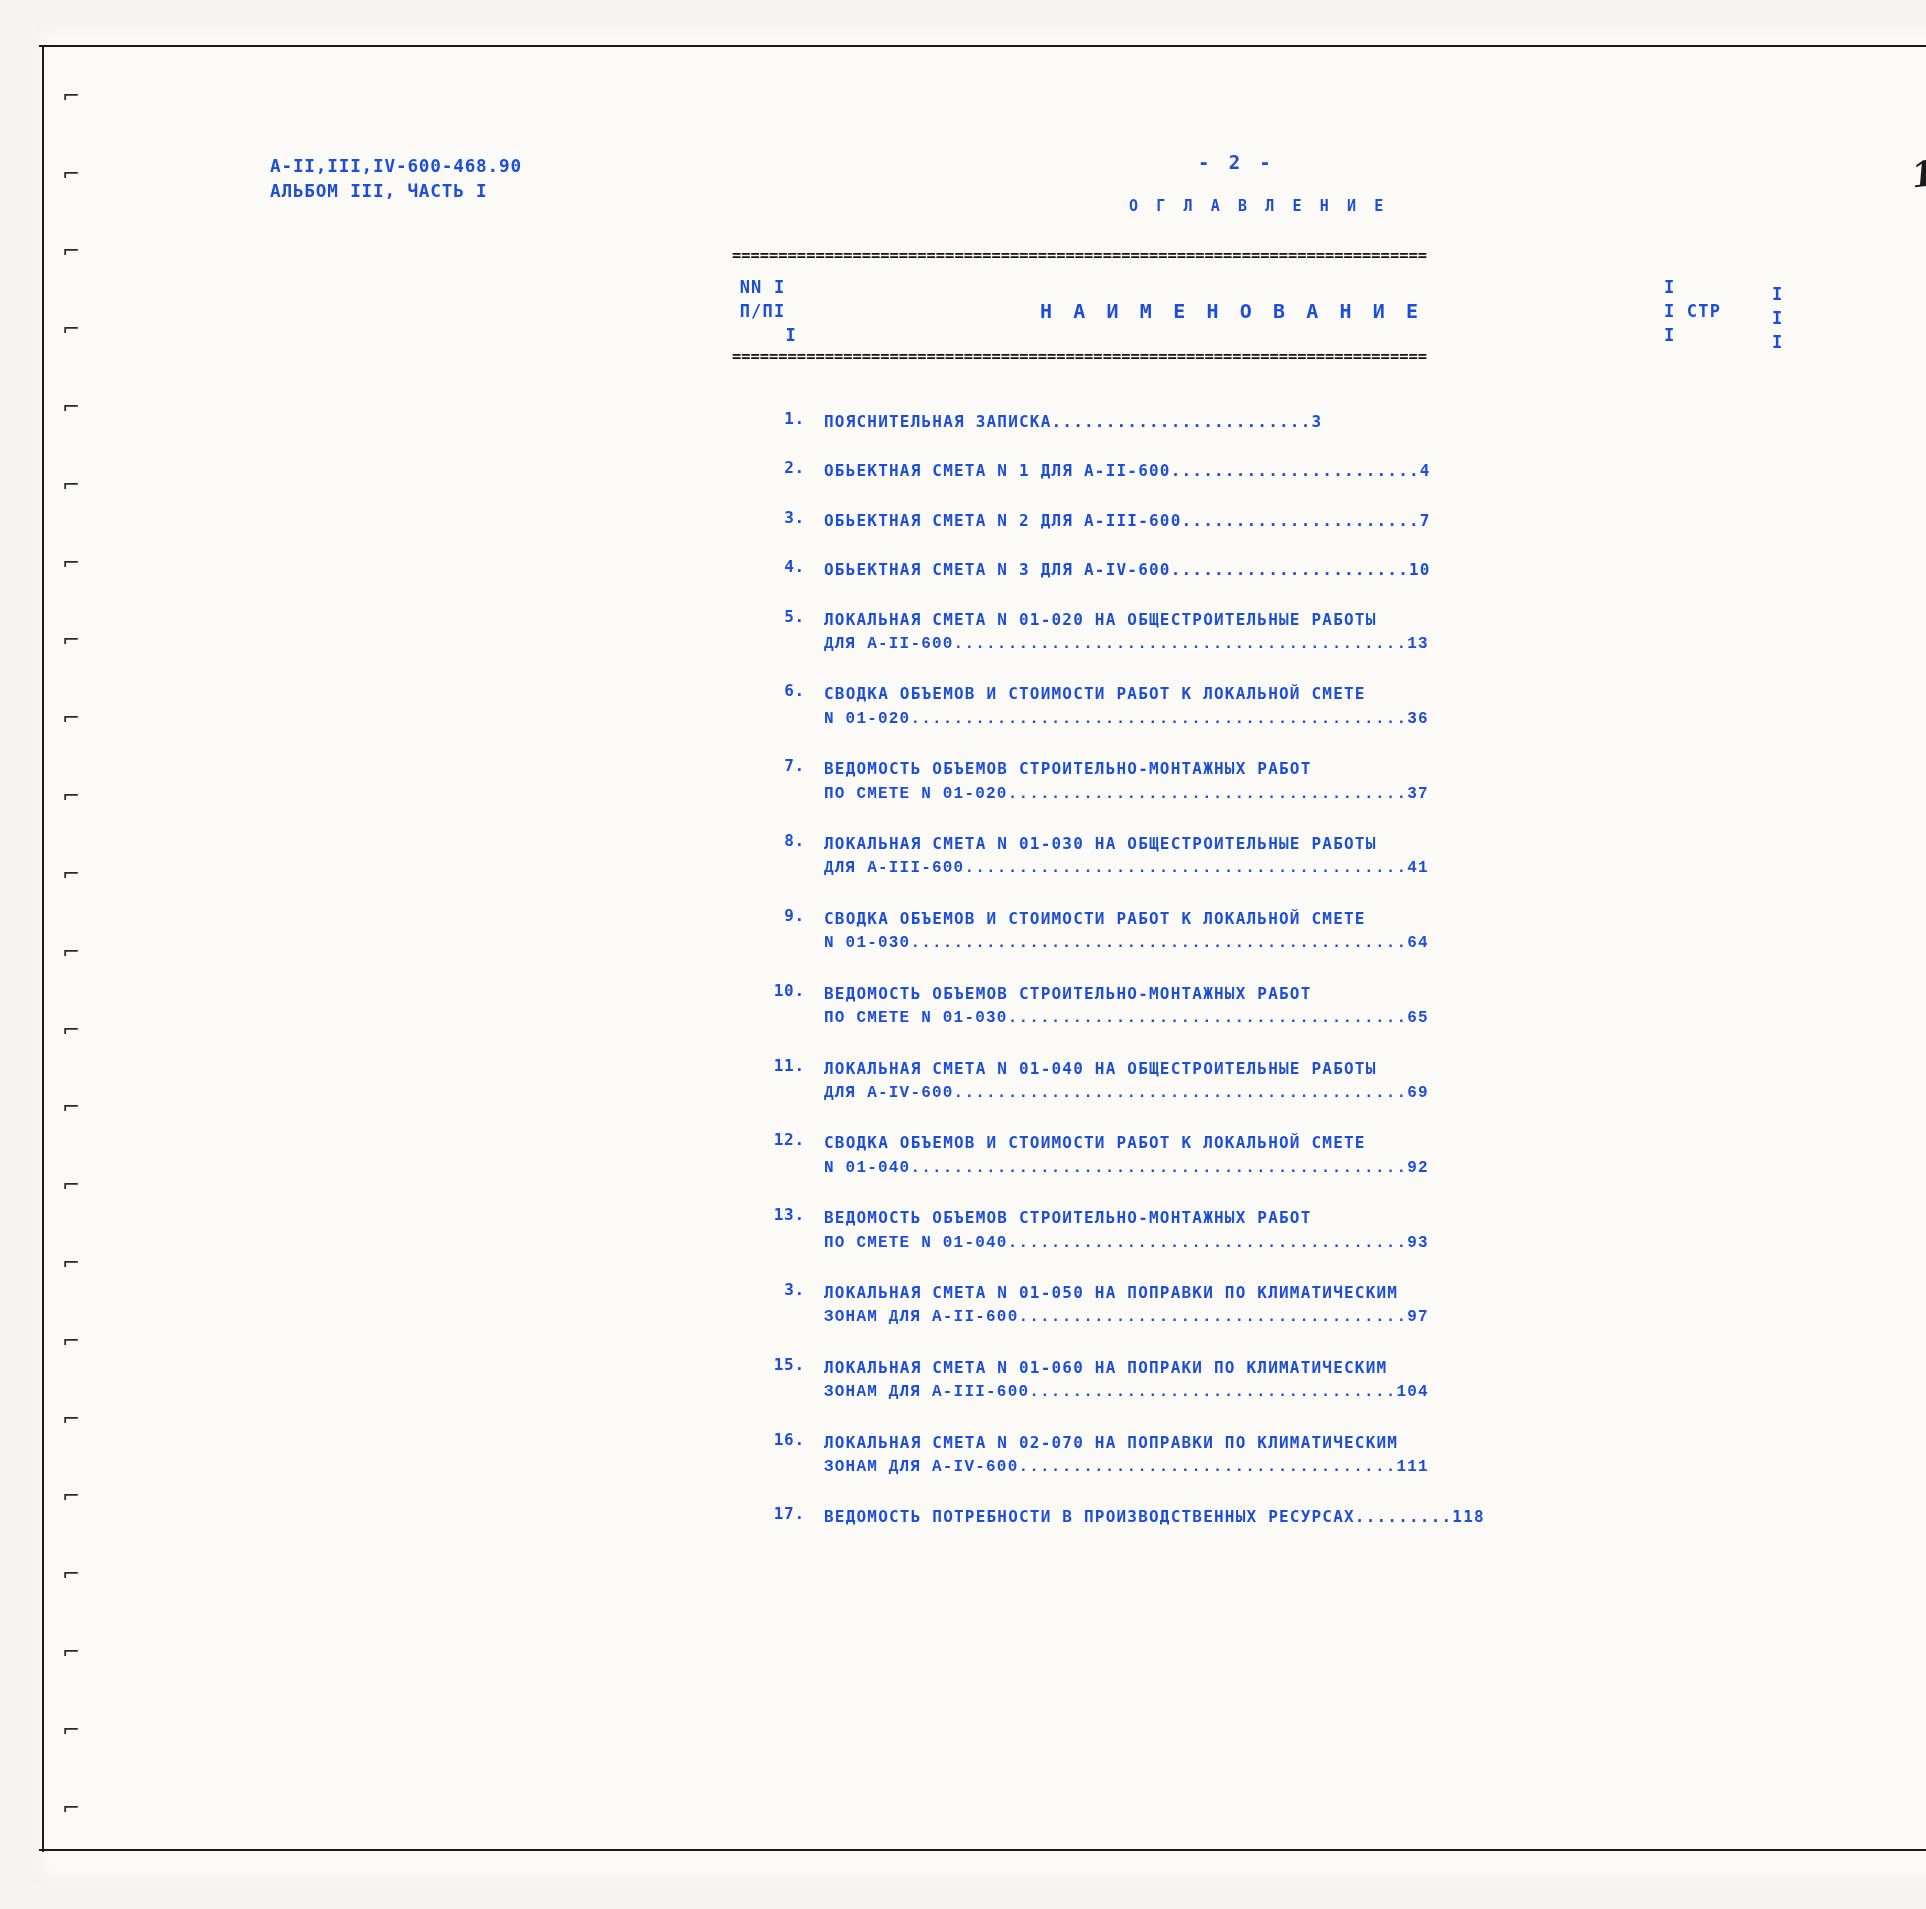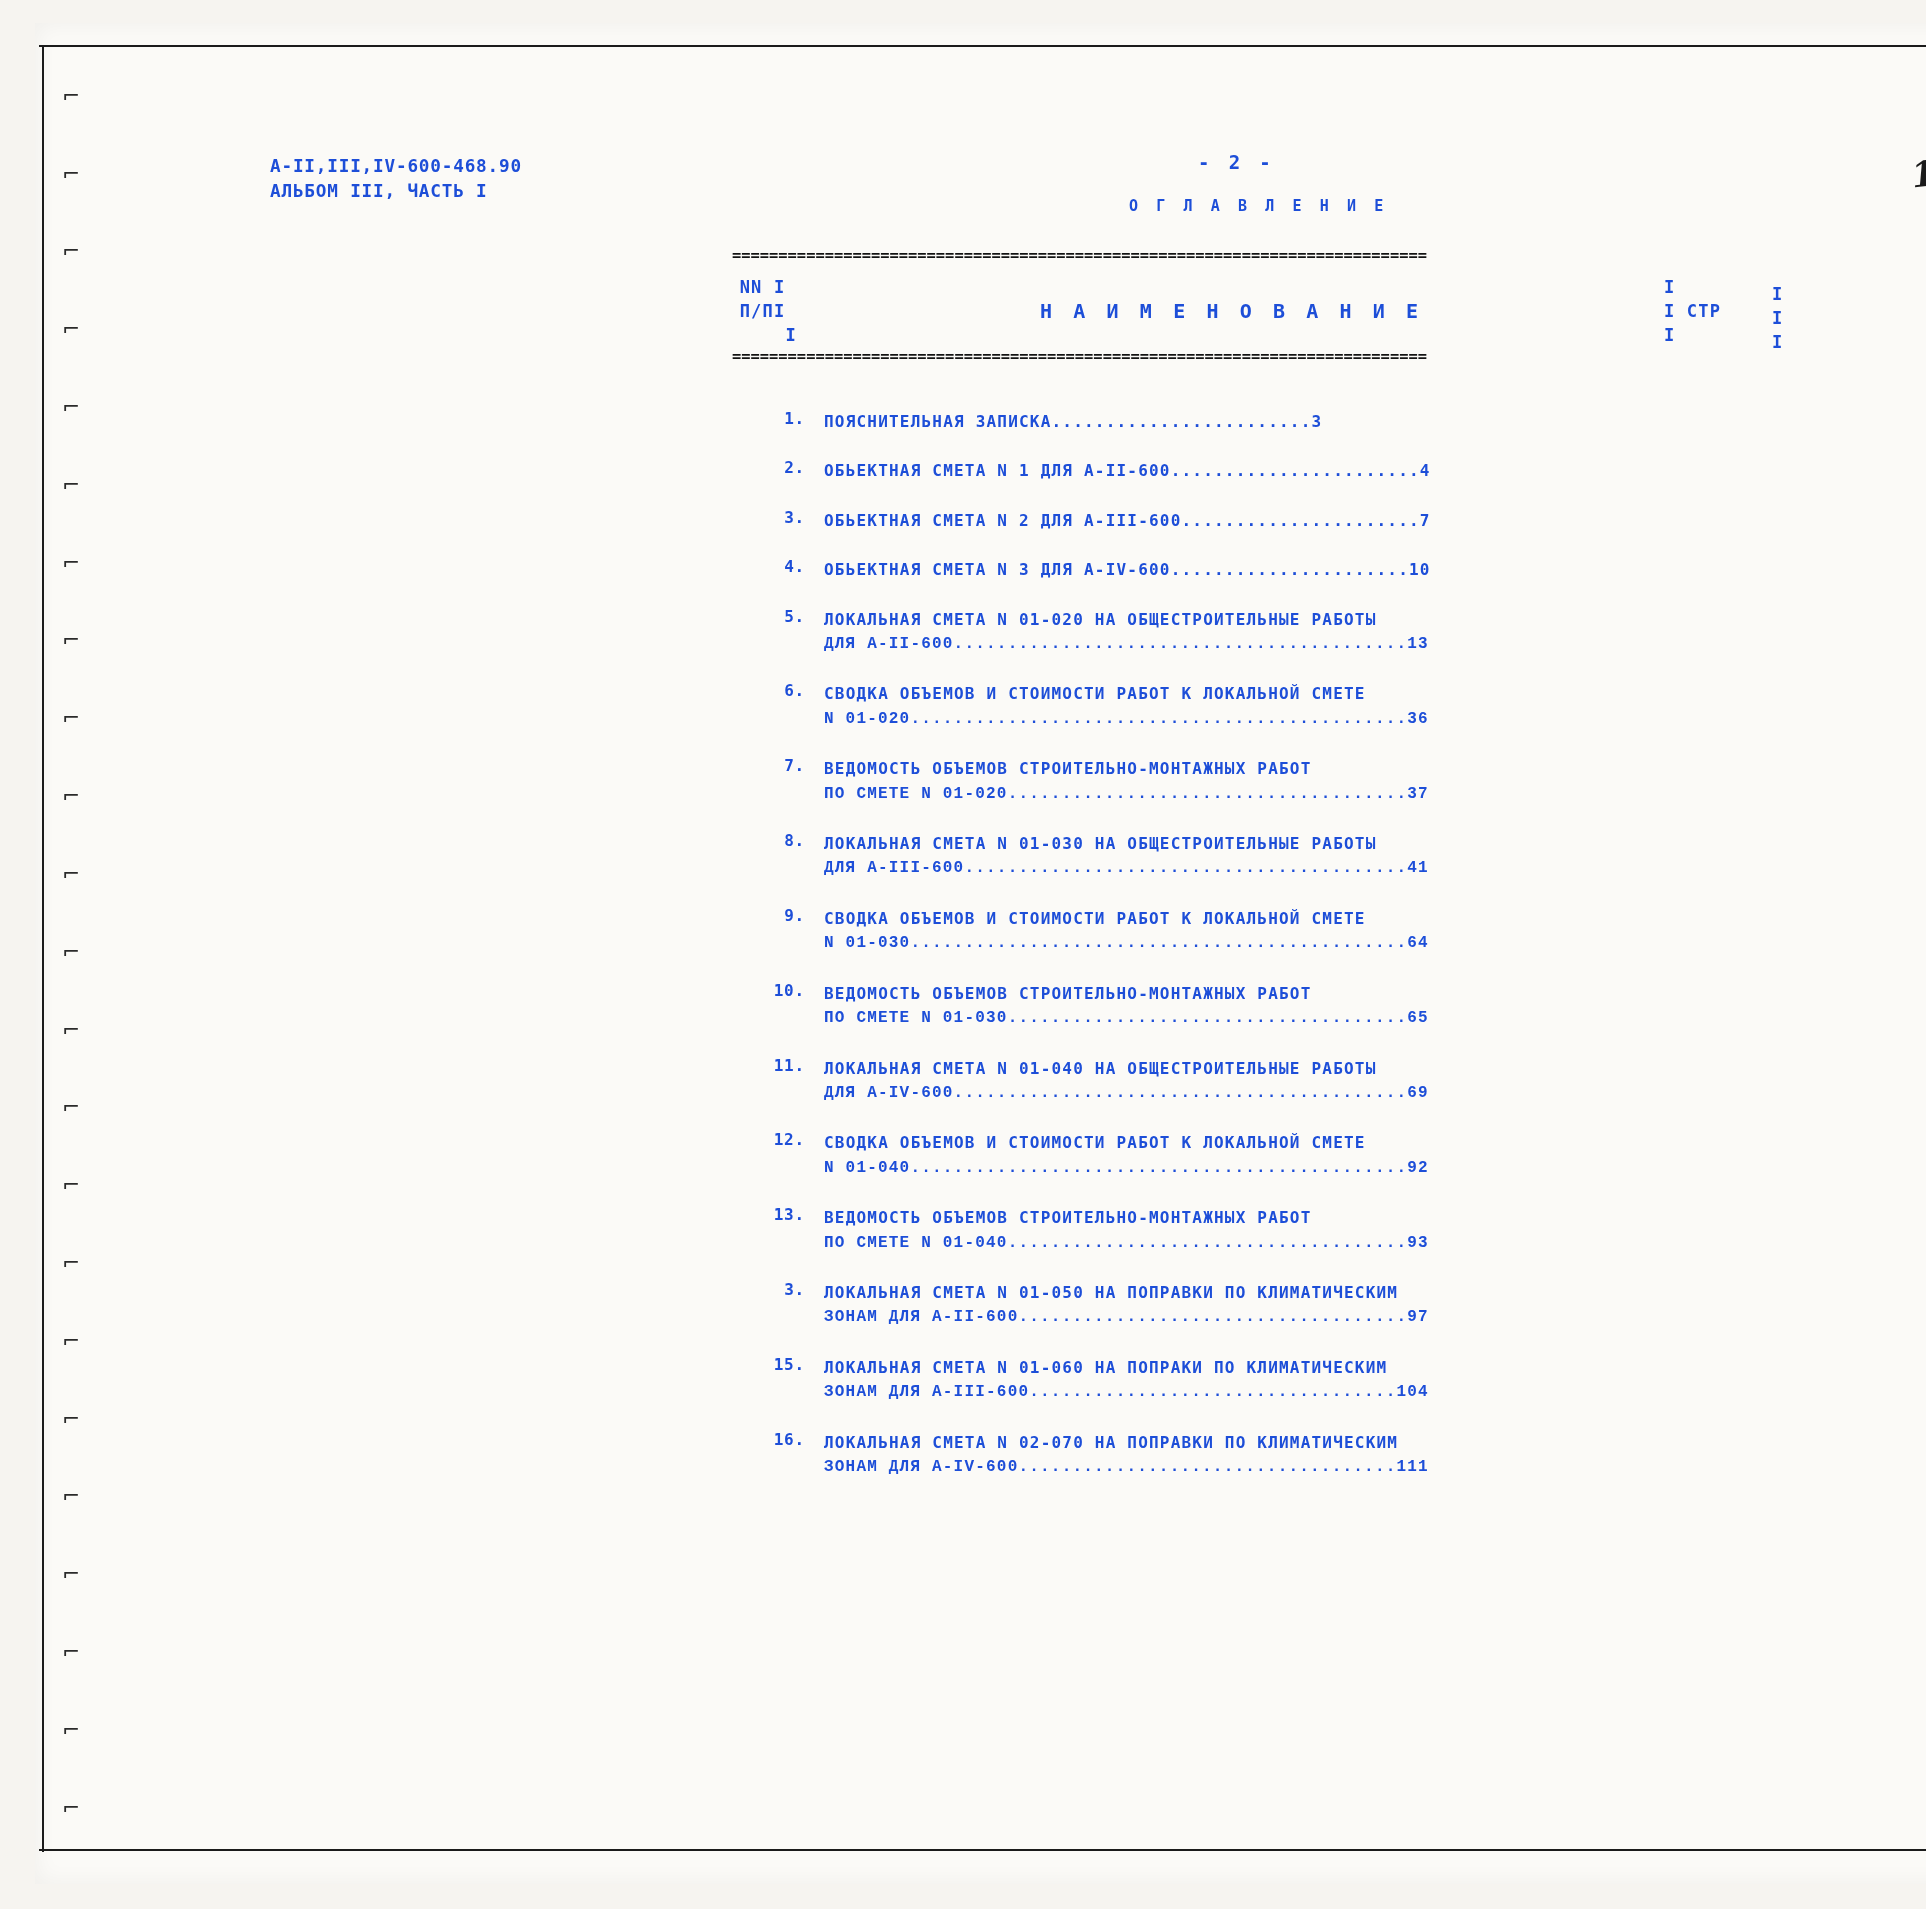--- a/index.html
+++ b/index.html
@@ -332,17 +332,21 @@
           <div class="toc-text mono"><span>ЛОКАЛЬНАЯ СМЕТА N 01-050 НА ПОПРАВКИ ПО КЛИМАТИЧЕСКИМ</span><span class="line2">ЗОНАМ ДЛЯ А-II-600....................................97</span></div>
         </div>
         <div class="toc-row">
           <div class="toc-num mono">15.</div>
           <div class="toc-text mono"><span>ЛОКАЛЬНАЯ СМЕТА N 01-060 НА ПОПРАКИ ПО КЛИМАТИЧЕСКИМ</span><span class="line2">ЗОНАМ ДЛЯ А-III-600..................................104</span></div>
         </div>
         <div class="toc-row">
           <div class="toc-num mono">16.</div>
           <div class="toc-text mono"><span>ЛОКАЛЬНАЯ СМЕТА N 02-070 НА ПОПРАВКИ ПО КЛИМАТИЧЕСКИМ</span><span class="line2">ЗОНАМ ДЛЯ А-IV-600...................................111</span></div>
         </div>
+        <div class="toc-row">
+          <div class="toc-num mono">17.</div>
+          <div class="toc-text mono"><span>ВЕДОМОСТЬ ПОТРЕБНОСТИ В ПРОИЗВОДСТВЕННЫХ РЕСУРСАХ.........118</span></div>
+        </div>
       </div>
 
   </div>
 </div>
 
 
 </body></html>

